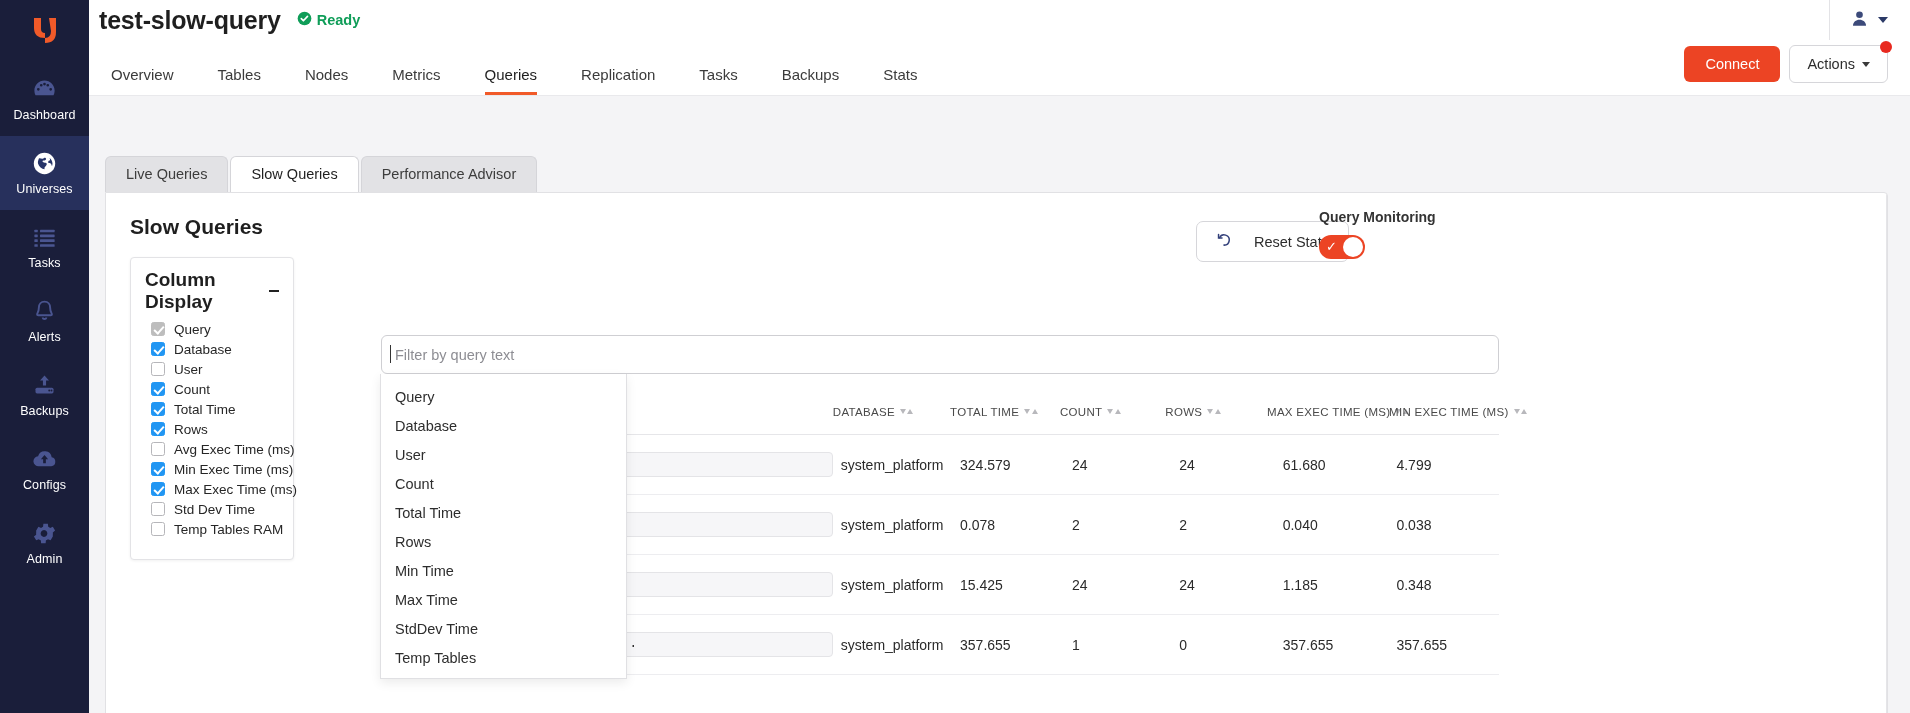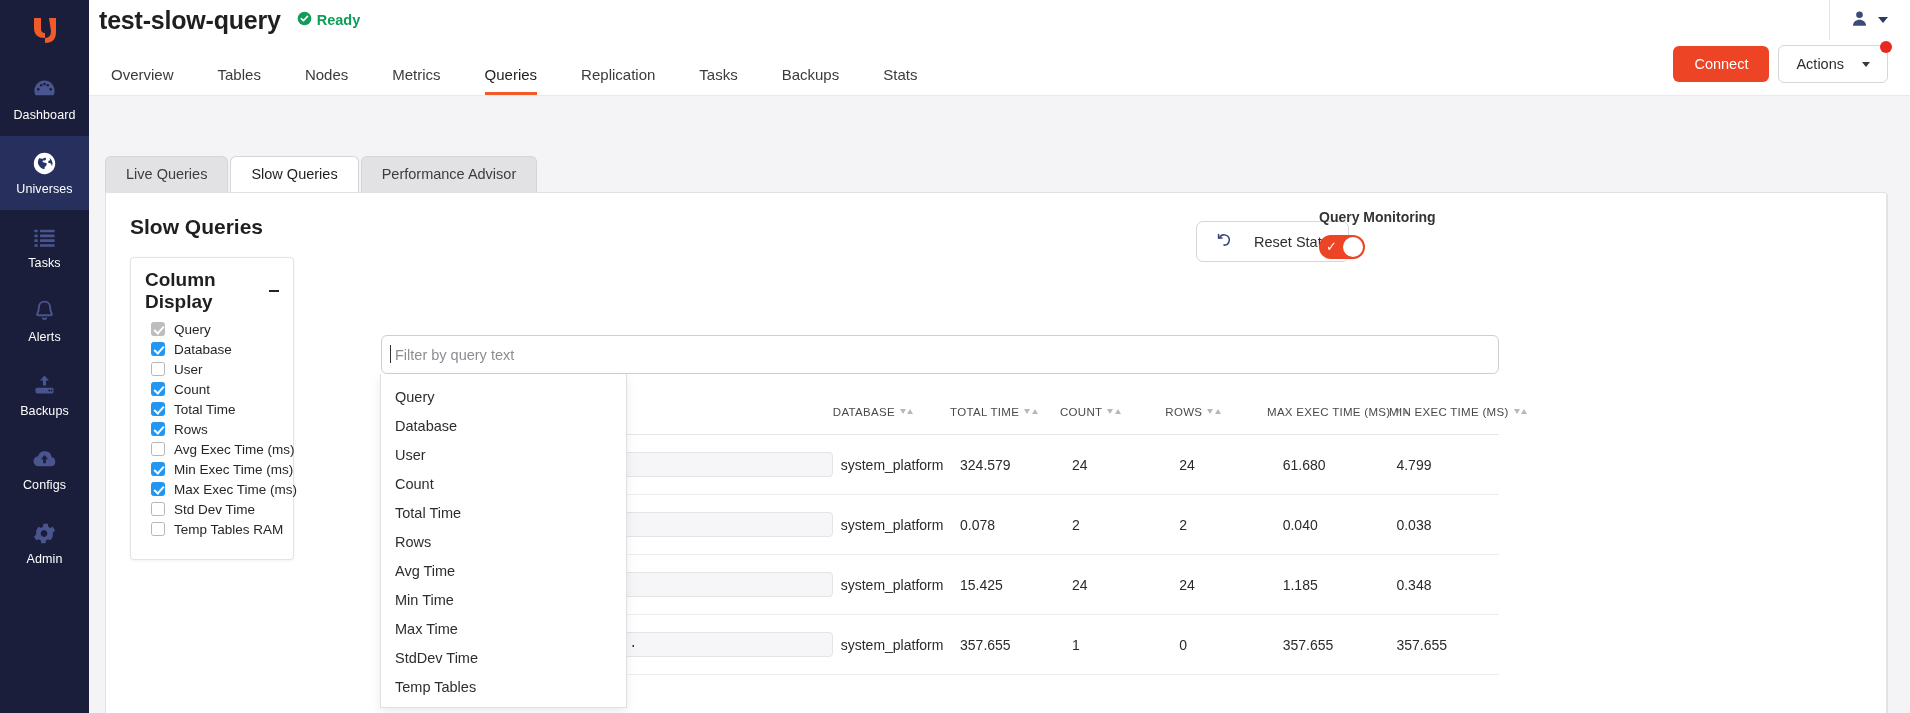--- a/index.html
+++ b/index.html
@@ -96,21 +96,21 @@
     background: #ec4424; color: #fff; border: none;
     border-radius: 6px; padding: 10px 21px;
     font-size: 14.5px; font-family: inherit; cursor: pointer;
     font-weight: normal;
   }
   #actions-btn {
     position: relative;
     background: #fff; color: #2d2d2d; border: 1px solid #d6d6da;
     border-radius: 6px; padding: 10px 17px;
     font-size: 14.5px; font-family: inherit; cursor: pointer;
-    display:flex; align-items:center; gap:18px;
+    display:flex; align-items:center; gap:7px;
   }
   #actions-badge {
     position: absolute; top: -5px; right: -5px;
     width: 12px; height: 12px; border-radius: 50%;
     background: #e8291f;
   }
   .caret-sm {
     width: 0; height: 0;
     border-left: 4.5px solid transparent;
     border-right: 4.5px solid transparent;
@@ -636,21 +636,20 @@
     <input id="filter-input" value="" placeholder="Filter by query text" style="">
     <div id="filter-caret"></div>
 
     <div id="suggest-menu">
       <div class="suggest-item">Query</div>
       <div class="suggest-item">Database</div>
       <div class="suggest-item">User</div>
       <div class="suggest-item">Count</div>
       <div class="suggest-item">Total Time</div>
       <div class="suggest-item">Rows</div>
-      <div class="suggest-item">Avg Time</div>
       <div class="suggest-item">Min Time</div>
       <div class="suggest-item">Max Time</div>
       <div class="suggest-item">StdDev Time</div>
       <div class="suggest-item">Temp Tables</div>
     </div>
 
     <div id="panel-scroll-edge"></div>
   </div>
 </div>
 

